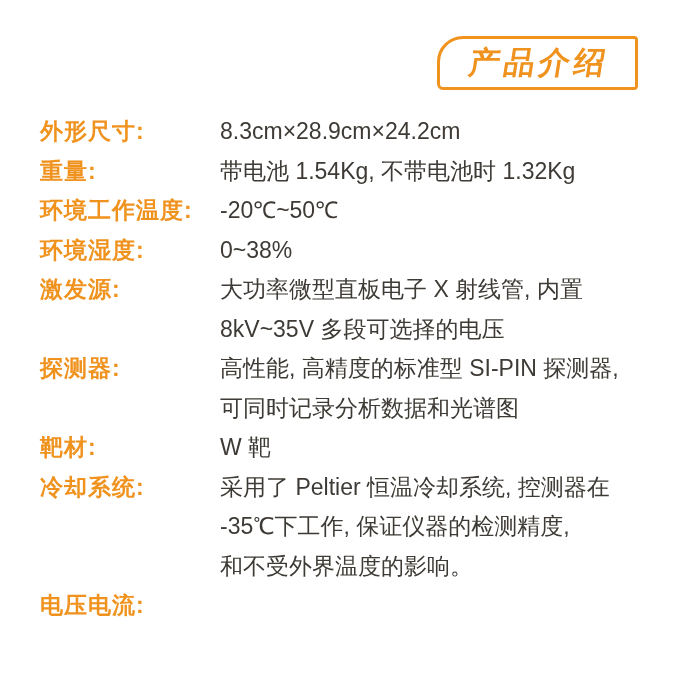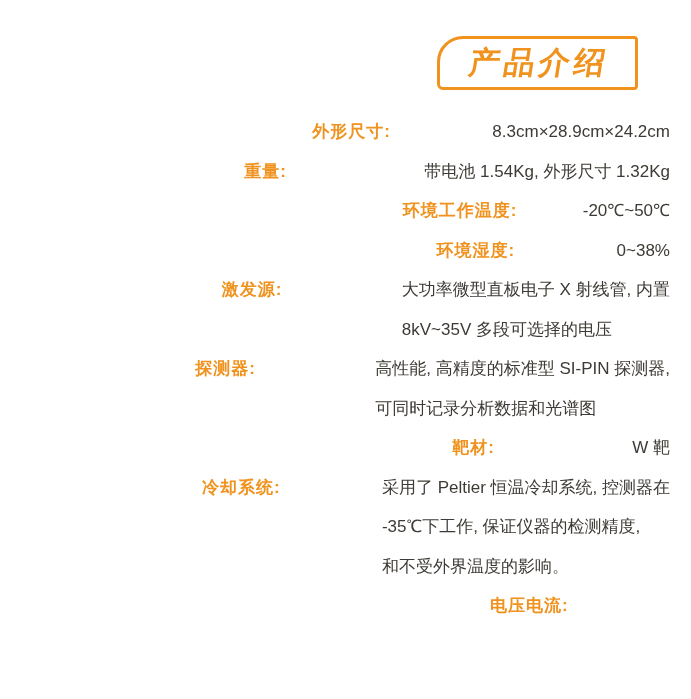--- a/index.html
+++ b/index.html
@@ -47,23 +47,22 @@
   
   .specs{
     position:absolute;
     left:40px;
     top:112px;
     width:630px;
   }
   .spec-row{
     display:flex;
     align-items:flex-start;
-    font-size:17px;
+    font-size:23px;
     line-height:39.5px;
-    justify-content:flex-end;
   }
   .spec-label{
     width:180px;
     flex:0 0 180px;
     color:var(--accent);
     font-weight:700;
     letter-spacing:1px;
     white-space:nowrap;
   }
   .spec-value{
@@ -87,21 +86,21 @@
   <div class="spec-row">
     <div class="spec-label">外形尺寸:</div>
     <div class="spec-value">
           <div class="line">8.3cm×28.9cm×24.2cm</div>
         </div>
   </div>
 
   <div class="spec-row">
     <div class="spec-label">重量:</div>
     <div class="spec-value">
-          <div class="line">带电池 1.54Kg, 外形尺寸 1.32Kg</div>
+          <div class="line">带电池 1.54Kg, 不带电池时 1.32Kg</div>
         </div>
   </div>
 
 
   <div class="spec-row">
     <div class="spec-label">环境工作温度:</div>
     <div class="spec-value">
           <div class="line">-20℃~50℃</div>
         </div>
   </div>

